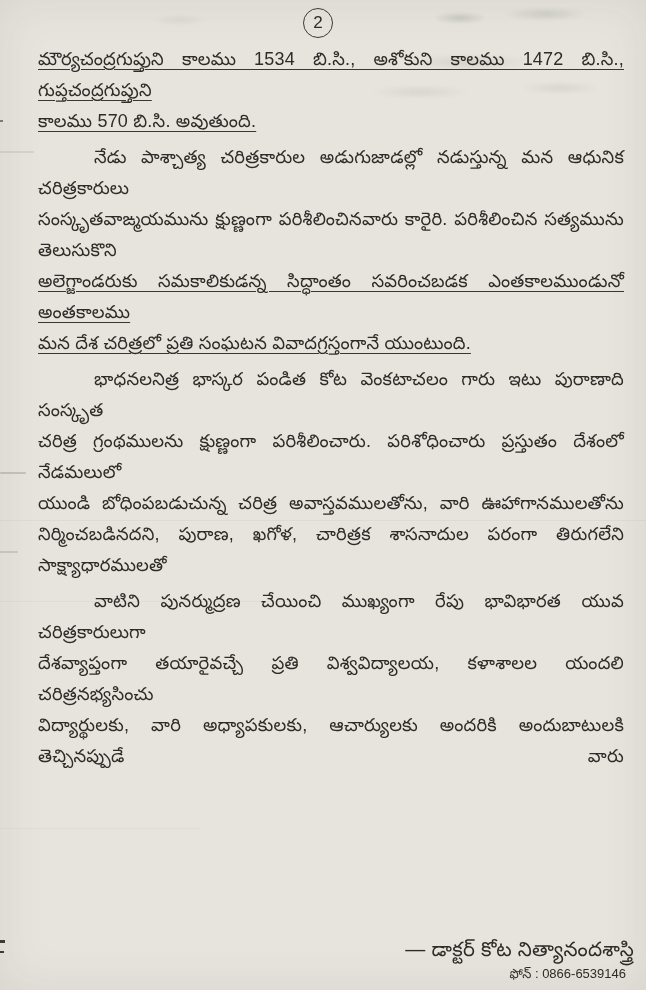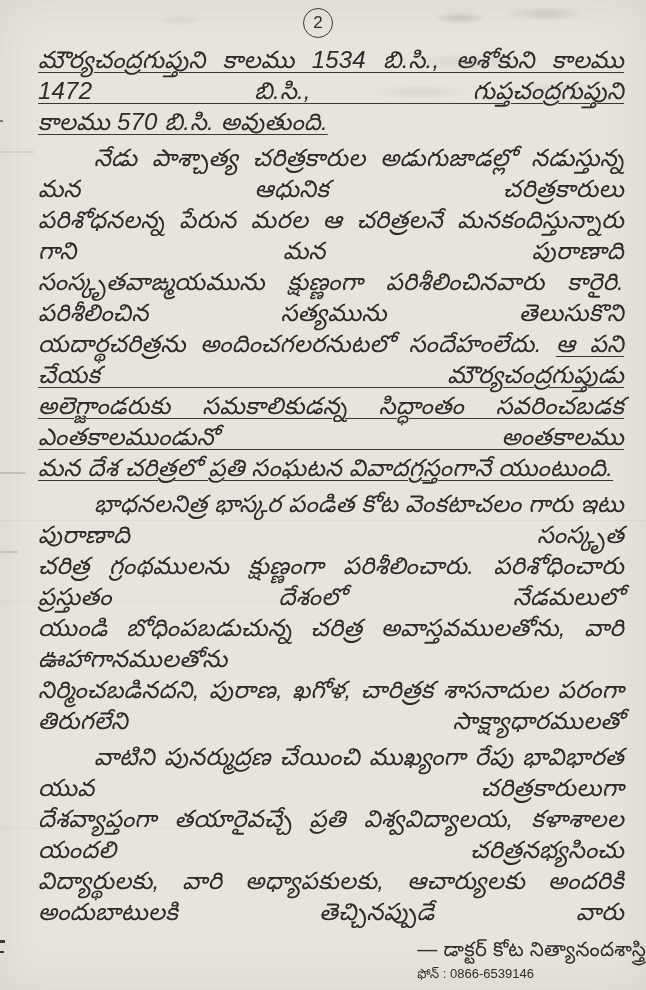--- a/index.html
+++ b/index.html
@@ -52,35 +52,34 @@
     border: 1.6px solid #3e3b37; border-radius: 50%;
     display: flex; align-items: center; justify-content: center;
     font-size: 17px; color: #2e2b28;
     background: transparent;
   }
   .content {
     position: absolute; left: 38px; top: 44px; width: 586px;
   }
   .para { margin: 0 0 5px 0; }
   .line {
-    font-size: 24px; line-height: 31px;
+    font-size: 18px; line-height: 31px;
     text-align: justify; text-align-last: justify;
     letter-spacing: .2px;
     color: #2e2b28;
-    font-style: italic;
   }
   .line.short { text-align-last: left; }
   .line.indent { text-indent: 56px; }
   .ul, .line.ul {
     text-decoration: underline;
     text-decoration-thickness: 1.4px;
     text-underline-offset: 4px;
     text-decoration-color: #3a3733;
   }
-  .signature { position: absolute; right: 0; top: 936px; }
+  .signature { position: absolute; right: 12px; top: 936px; text-align: right; }
   .signature .sig-name { font-size: 20px; line-height: 26px; letter-spacing: .3px; }
   .signature .sig-phone { font-size: 13px; line-height: 24px; padding-right: 8px; }
 </style>
 </head>
 <body>
 
 <div class="page">
 
   <div class="ghosts"></div>
   <div class="crease c1"></div>
@@ -99,23 +98,21 @@
 
   <div class="content">
 
     <div class="para">
       <div class="line ul">మౌర్యచంద్రగుప్తుని కాలము 1534 బి.సి., అశోకుని కాలము 1472 బి.సి., గుప్తచంద్రగుప్తుని</div>
       <div class="line ul short">కాలము 570 బి.సి. అవుతుంది.</div>
     </div>
 
     <div class="para">
       <div class="line indent">నేడు పాశ్చాత్య చరిత్రకారుల అడుగుజాడల్లో నడుస్తున్న మన ఆధునిక చరిత్రకారులు</div>
-      <div class="line">పరిశోధనలన్న పేరున మరల ఆ చరిత్రలనే మనకందిస్తున్నారు గాని మన పురాణాది</div>
       <div class="line">సంస్కృతవాఙ్మయమును క్షుణ్ణంగా పరిశీలించినవారు కారైరి. పరిశీలించిన సత్యమును తెలుసుకొని</div>
-      <div class="line"><span>యదార్థచరిత్రను అందించగలరనుటలో సందేహంలేదు. </span><span class="ul">ఆ పని చేయక మౌర్యచంద్రగుప్తుడు</span></div>
       <div class="line ul">అలెగ్జాండరుకు సమకాలికుడన్న సిద్ధాంతం సవరించబడక ఎంతకాలముండునో అంతకాలము</div>
       <div class="line ul short">మన దేశ చరిత్రలో ప్రతి సంఘటన వివాదగ్రస్తంగానే యుంటుంది.</div>
     </div>
 
     <div class="para">
       <div class="line indent">భాధనలనిత్ర భాస్కర పండిత కోట వెంకటాచలం గారు ఇటు పురాణాది సంస్కృత</div>
       <div class="line">చరిత్ర గ్రంథములను క్షుణ్ణంగా పరిశీలించారు. పరిశోధించారు ప్రస్తుతం దేశంలో నేడమలులో</div>
       <div class="line">యుండి బోధింపబడుచున్న చరిత్ర అవాస్తవములతోను, వారి ఊహాగానములతోను</div>
       <div class="line">నిర్మించబడినదని, పురాణ, ఖగోళ, చారిత్రక శాసనాదుల పరంగా తిరుగలేని సాక్ష్యాధారములతో</div>
     </div>

